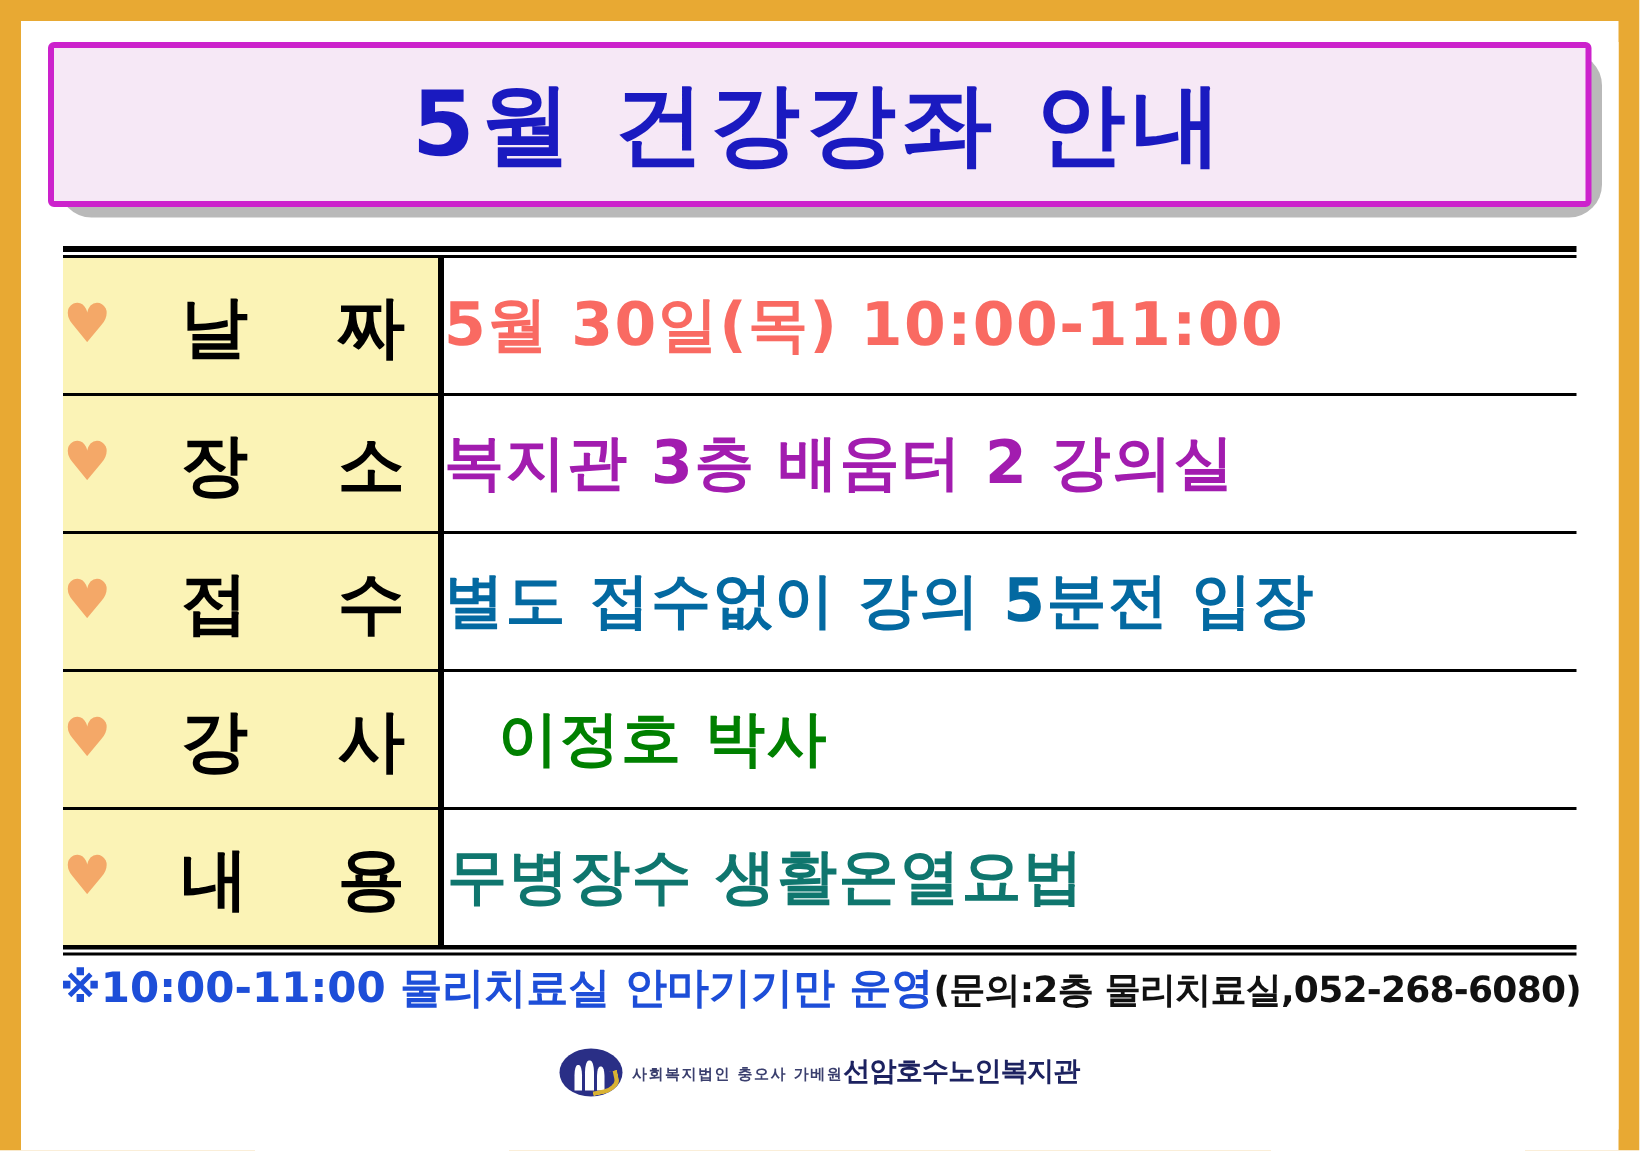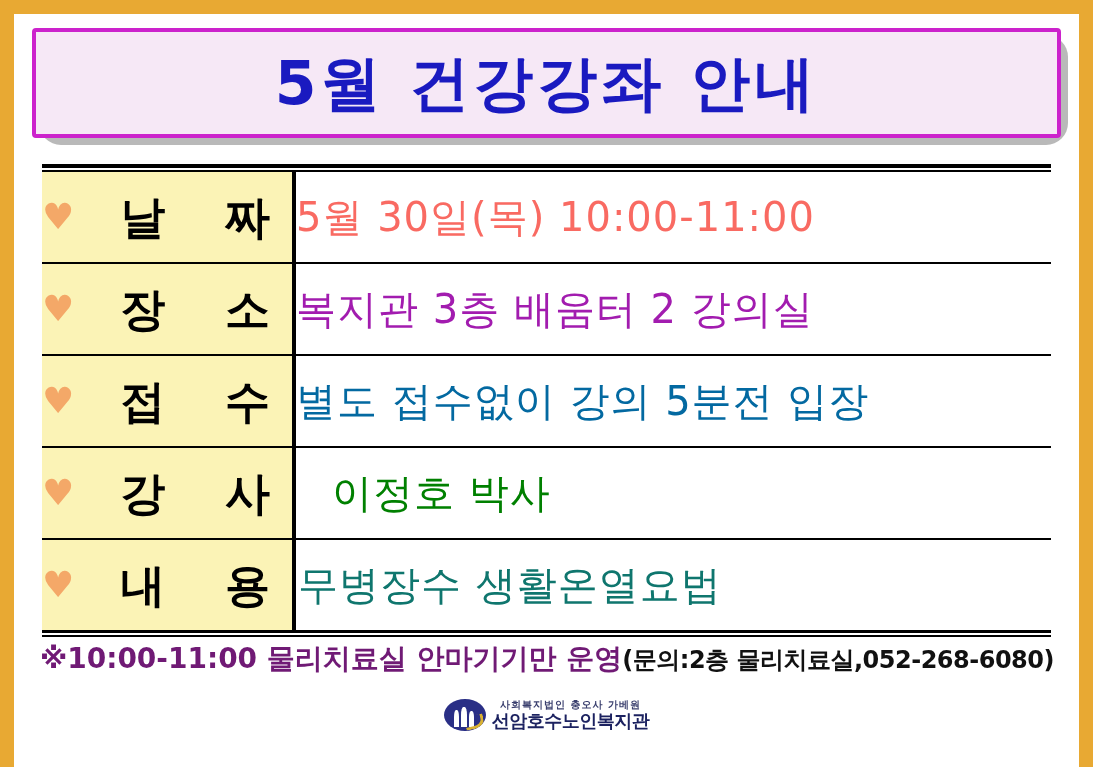--- a/index.html
+++ b/index.html
@@ -142,39 +142,39 @@
     border-bottom: 2px solid #000;
     height: 90px;
     padding: 0 0 0 22px;
     background: #ffffff;
   }
   tr.row:last-child td.value {
     border-bottom: none;
   }
   .value-text {
     font-size: 40px;
-    font-weight: normal;
+    font-weight: bold;
     line-height: 1;
     white-space: nowrap;
     letter-spacing: 1px;
   }
   .v-date   { color: #f96a62; }
   .v-place  { color: #a21caf; }
   .v-reg    { color: #0369a1; margin-top: 44px; }
   .v-lect   { color: #008000; padding-left: 36px; }
   .v-topic  { color: #0f766e; padding-left: 2px; display:inline-block; }
 
   
   .note {
     margin: 8px 28px 0 26px;
     white-space: nowrap;
     line-height: 1;
   }
   .note-main {
-    color: #701a75;
+    color: #1d4ed8;
     font-size: 28px;
     font-weight: bold;
     letter-spacing: 0px;
   }
   .note-paren {
     color: #111111;
     font-size: 24px;
     font-weight: bold;
     letter-spacing: -0.5px;
   }
@@ -208,22 +208,22 @@
     position: absolute;
     right: 2px; bottom: 2px;
     width: 16px; height: 11px;
     border-bottom: 3px solid #d9b233;
     border-right: 3px solid #d9b233;
     border-radius: 0 0 60% 0;
     transform: rotate(-12deg);
   }
   .logo-texts {
     display: flex;
-    flex-direction: column;
-    align-items: center;
+    flex-direction: row;
+    align-items: flex-end;
     line-height: 1;
   }
   .logo-sub {
     font-size: 10px;
     font-weight: bold;
     color: #3a3f6e;
     letter-spacing: 1px;
     margin-bottom: 2px;
   }
   .logo-main {

